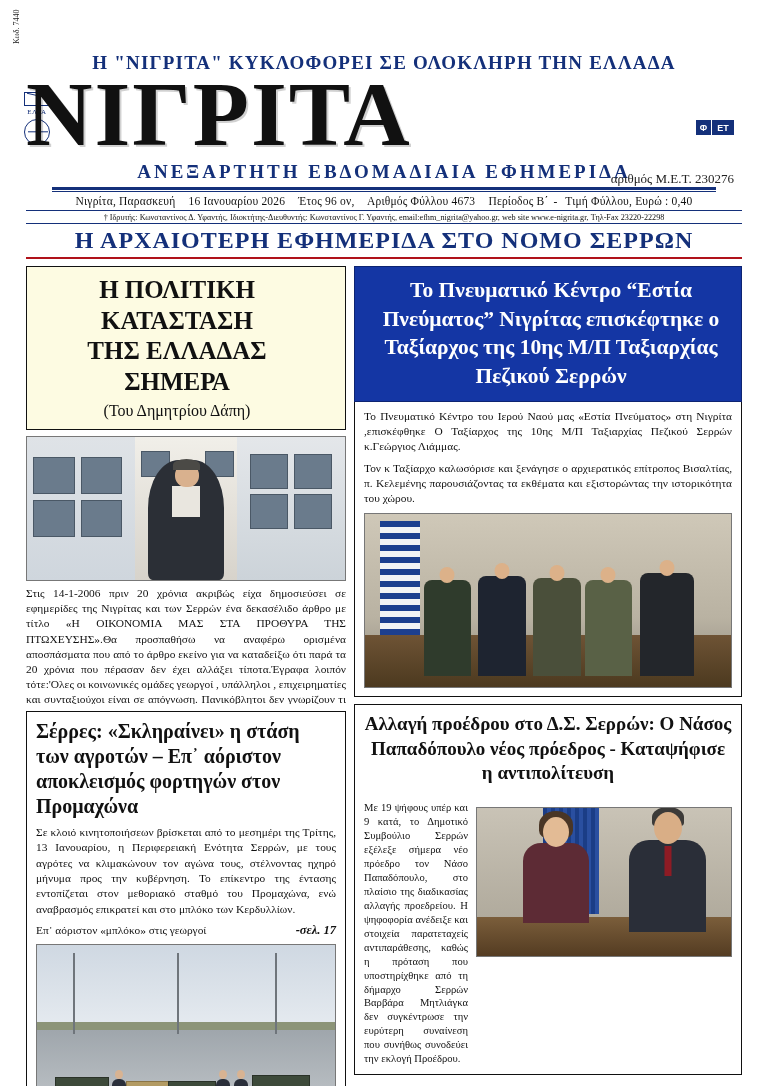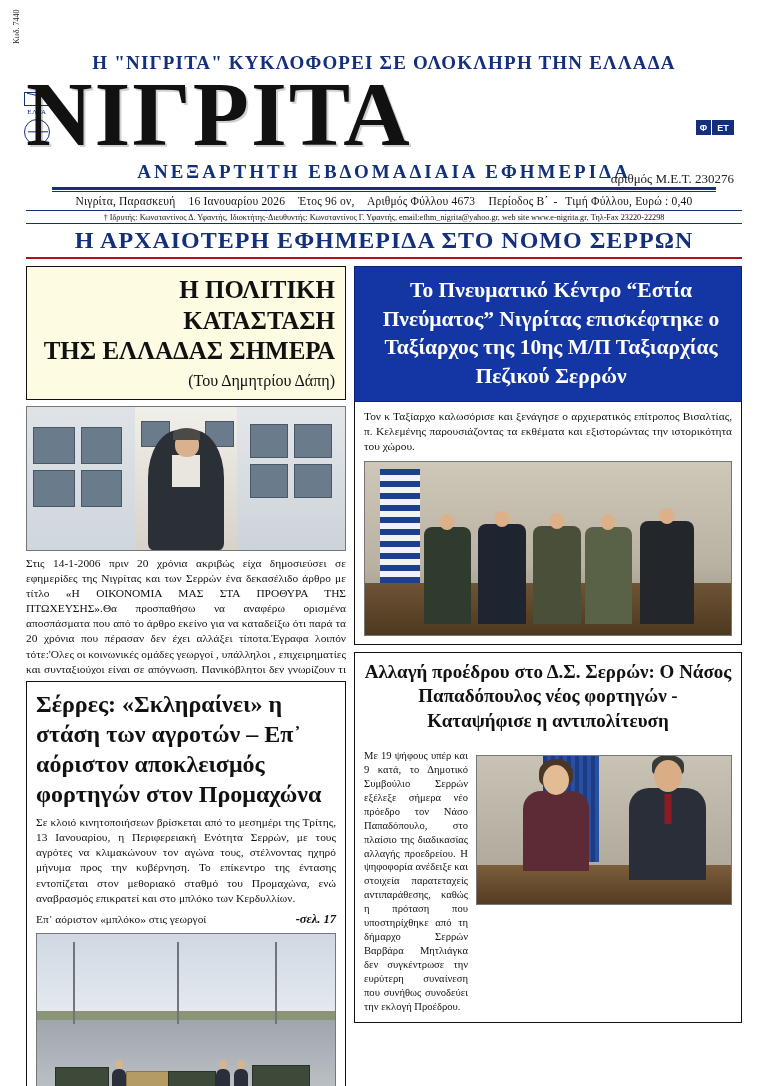--- a/index.html
+++ b/index.html
@@ -204,22 +204,22 @@
     gap: 8px;
     padding: 7px 26px 10px 26px;
   }
   .col-left { width: 320px; }
   .col-right { width: 388px; }
 
   
   .lead-head {
     background: #fdfbe2;
     border: 1px solid #111;
-    padding: 8px 10px 9px 10px;
-    text-align: right;
+    padding: 8px 28px 9px 10px;
+    text-align: center;
   }
   .lead-head h1 {
     margin: 0;
     font-family: "Liberation Serif", serif;
     font-weight: 700;
     font-size: 25px;
     line-height: 1.22;
     color: #111;
   }
   .lead-byline {
@@ -298,21 +298,21 @@
   .box-outline {
     border: 1px solid #111;
     margin-top: 7px;
     padding: 7px 9px 8px 9px;
     background: #fff;
   }
   .story2-head {
     margin: 0;
     font-family: "Liberation Serif", serif;
     font-weight: 700;
-    font-size: 24px;
+    font-size: 20px;
     line-height: 1.25;
     color: #111;
   }
   .story2-body {
     margin-top: 6px;
     font-size: 11.4px;
     line-height: 1.34;
     text-align: justify;
   }
   .story2-capt {
@@ -664,20 +664,21 @@
       </div>
     </div>
 
     <div class="col-right">
 
       <div class="blue-head">
         <h2>Το Πνευματικό Κέντρο “Εστία Πνεύματος” Νιγρίτας επισκέφτηκε ο Ταξίαρχος της 10ης Μ/Π Ταξιαρχίας Πεζικού Σερρών</h2>
       </div>
 
       <div class="right-body">
+        <p>Το Πνευματικό Κέντρο του Ιερού Ναού μας «Εστία Πνεύματος» στη Νιγρίτα  ,επισκέφθηκε Ο Ταξίαρχος της 10ης Μ/Π Ταξιαρχίας Πεζικού Σερρών κ.Γεώργιος Λιάμμας.</p>
         <p>Τον κ Ταξίαρχο καλωσόρισε και ξενάγησε ο αρχιερατικός επίτροπος Βισαλτίας, π. Κελεμένης παρουσιάζοντας τα εκθέματα και εξιστορώντας την ιστορικότητα του χώρου.</p>
         <div class="photo ph-officials">
           <div class="bg"></div>
           <div class="flagL"></div>
           <div class="wood"></div>
           <div class="p" style="left:16%;width:13%;height:56%;background:#2f3b2c;">
               <span class="hd"></span>
             </div>
           <div class="p" style="left:31%;width:13%;height:58%;background:#1e2430;">
               <span class="hd"></span>
@@ -688,21 +689,21 @@
           <div class="p" style="left:60%;width:13%;height:56%;background:#596146;">
               <span class="hd"></span>
             </div>
           <div class="p" style="left:75%;width:15%;height:60%;background:#23262b;">
               <span class="hd"></span>
             </div>
         </div>
       </div>
 
       <div class="story4-head">
-        <h3>Αλλαγή προέδρου στο Δ.Σ. Σερρών: Ο Νάσος Παπαδόπουλος νέος φορτηγών - Καταψήφισε η αντιπολίτευση</h3>
+        <h3>Αλλαγή προέδρου στο Δ.Σ. Σερρών: Ο Νάσος Παπαδόπουλο νέος πρόεδρος - Καταψήφισε η αντιπολίτευση</h3>
       </div>
 
       <div class="story4-wrap">
         <div class="story4-text">Με 19 ψήφους υπέρ και 9 κατά, το Δημοτικό Συμβούλιο Σερρών εξέλεξε σήμερα νέο πρόεδρο τον Νάσο Παπαδόπουλο, στο πλαίσιο της διαδικασίας αλλαγής προεδρείου. Η ψηφοφορία ανέδειξε και στοιχεία παρατεταχείς αντιπαράθεσης, καθώς η πρόταση που υποστηρίχθηκε από τη δήμαρχο Σερρών Βαρβάρα Μητλιάγκα δεν συγκέντρωσε την ευρύτερη συναίνεση που συνήθως συνοδεύει την εκλογή Προέδρου.</div>
         <div class="story4-photo ph-council">
           <div class="bg"></div>
           <div class="curtain"></div>
           <div class="desk"></div>
           <div class="woman">
               <span class="hair"></span>

